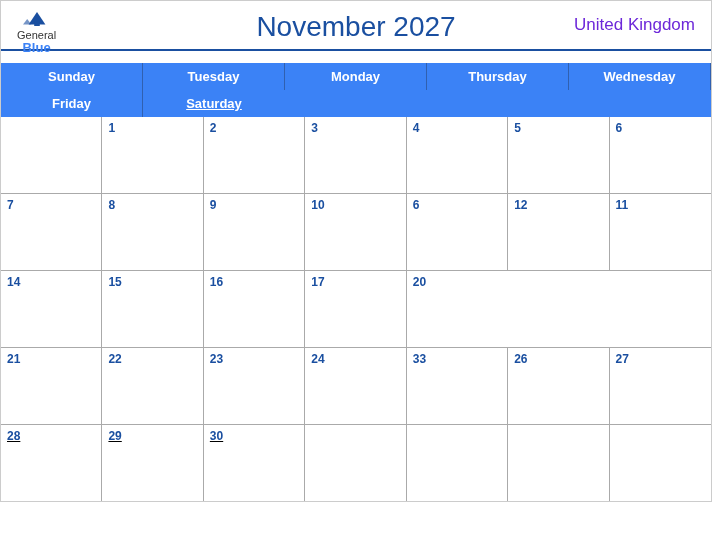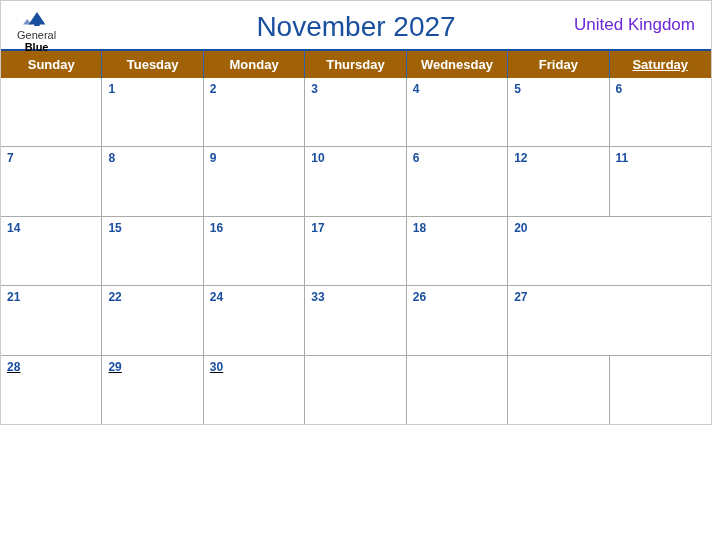--- a/index.html
+++ b/index.html
@@ -5,21 +5,21 @@
     * { box-sizing: border-box; margin: 0; padding: 0; }
     body {
       font-family: Arial, sans-serif;
       background: #fff;
       width: 712px;
       height: 550px;
       overflow: hidden;
     }
     .calendar-container {
       width: 712px;
-      height: 425px;
+      height: 502px;
       background: #fff;
       border: 1px solid #ccc;
       display: flex;
       flex-direction: column;
     }
     .calendar-header {
       display: flex;
       align-items: center;
       justify-content: center;
       padding: 10px 16px 6px 16px;
@@ -33,22 +33,22 @@
       flex-direction: column;
       align-items: center;
     }
     .logo-text-general {
       font-size: 11px;
       color: #333;
       font-weight: normal;
       line-height: 1.1;
     }
     .logo-text-blue {
-      font-size: 11px;
-      color: #000000;
+      font-size: 13px;
+      color: #3b82f6;
       font-weight: bold;
       line-height: 1.1;
     }
     .logo-icon {
       width: 28px;
       height: 20px;
     }
     .month-title {
       font-size: 28px;
       color: #1a4fa0;
@@ -64,22 +64,23 @@
       color: #6d28d9;
     }
     .calendar-grid {
       flex: 1;
       display: flex;
       flex-direction: column;
       border-top: 2px solid #1a4fa0;
     }
     .day-headers {
       display: grid;
-      grid-template-columns: repeat(7, 1fr);
-      background: #a16207;
+      grid-template-columns: repeat(5, 1fr);
+      background: #3b82f6;
+      margin-top: 12px;
     }
     .day-header {
       text-align: center;
       color: #fff;
       font-size: 13px;
       font-weight: bold;
       padding: 6px 2px;
       border-right: 1px solid #3060b0;
     }
     .day-header:last-child {
@@ -205,33 +206,33 @@
         <div class="day-cell">
             <span class="day-number">15</span>
           </div>
         <div class="day-cell">
             <span class="day-number">16</span>
           </div>
         <div class="day-cell">
             <span class="day-number">17</span>
           </div>
         <div class="day-cell">
-            <span class="day-number">18</span>
-          </div>
-        <div class="day-cell">
             <span class="day-number">20</span>
           </div>
       </div>
 
       <div class="week-row">
         <div class="day-cell">
             <span class="day-number">21</span>
           </div>
         <div class="day-cell">
             <span class="day-number">22</span>
+          </div>
+        <div class="day-cell">
+            <span class="day-number">23</span>
           </div>
         <div class="day-cell">
             <span class="day-number">24</span>
           </div>
         <div class="day-cell">
             <span class="day-number">33</span>
           </div>
         <div class="day-cell">
             <span class="day-number">26</span>
           </div>

